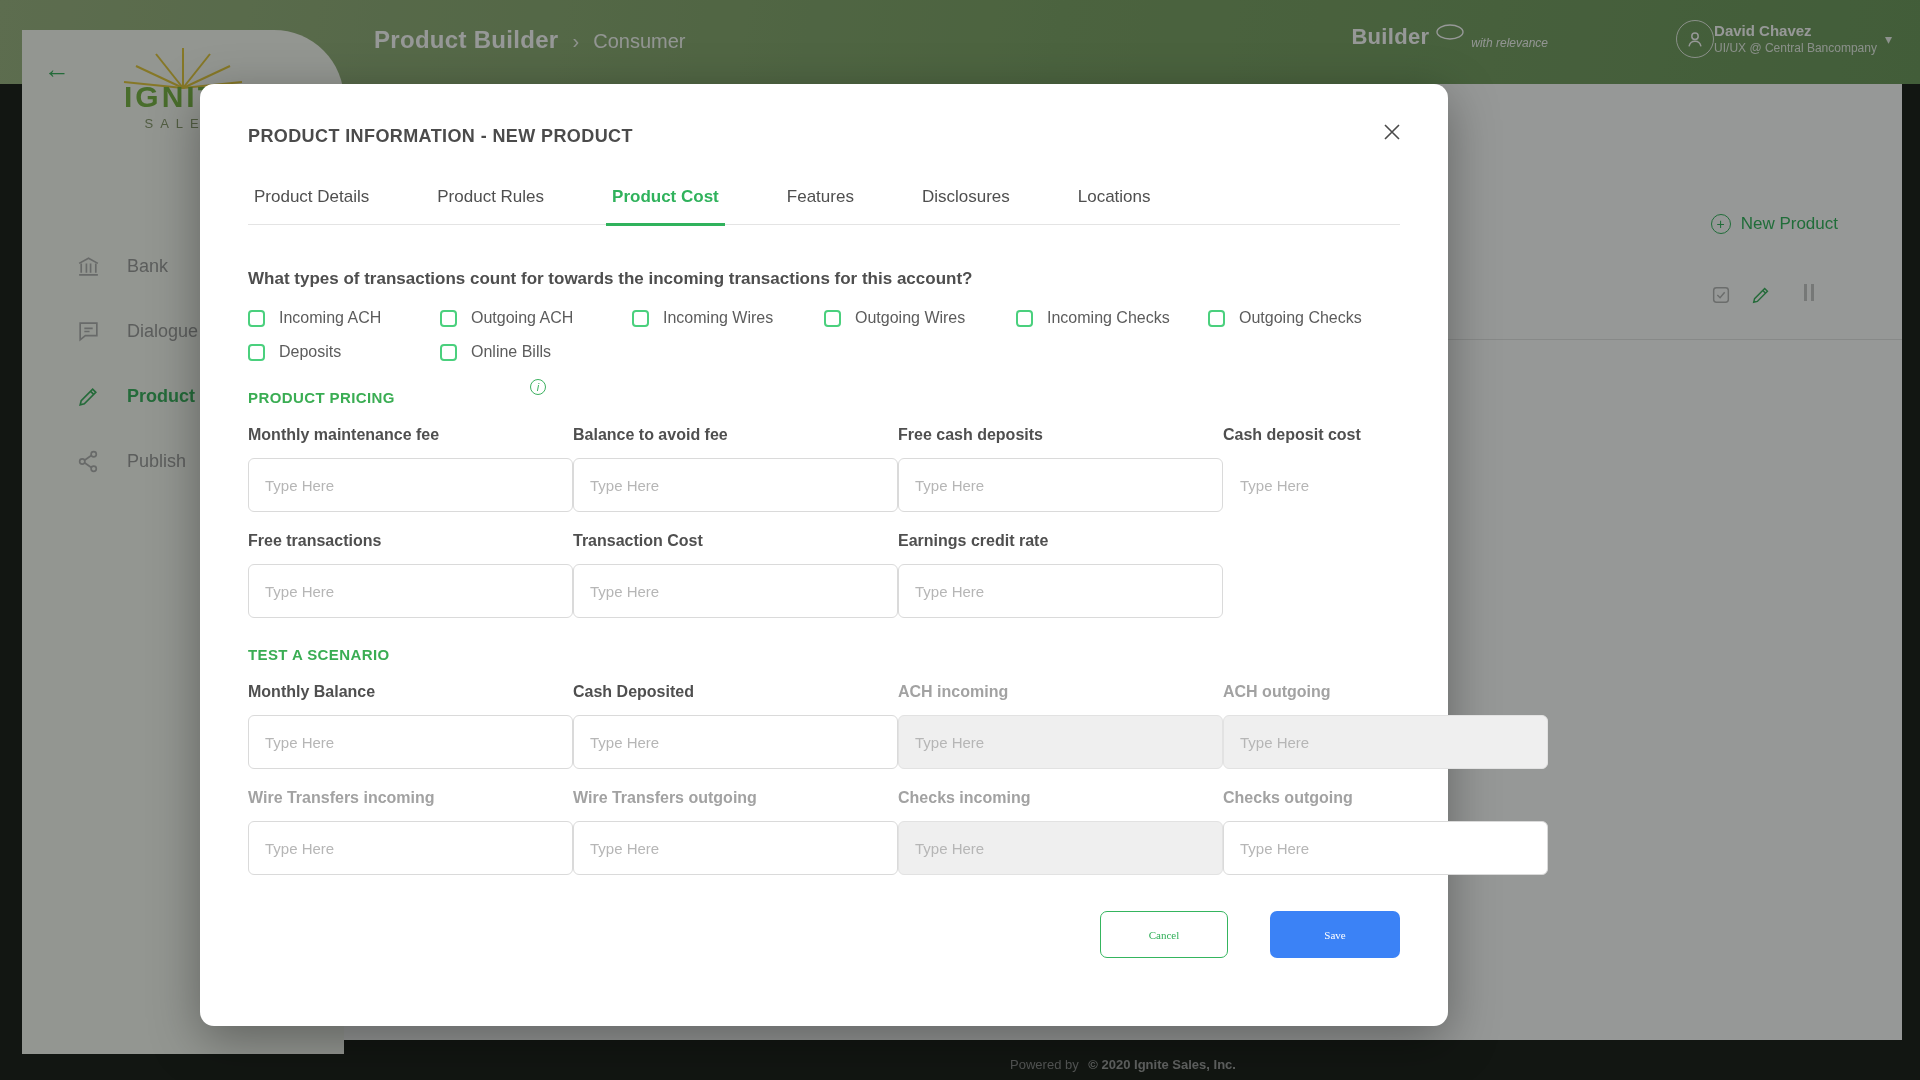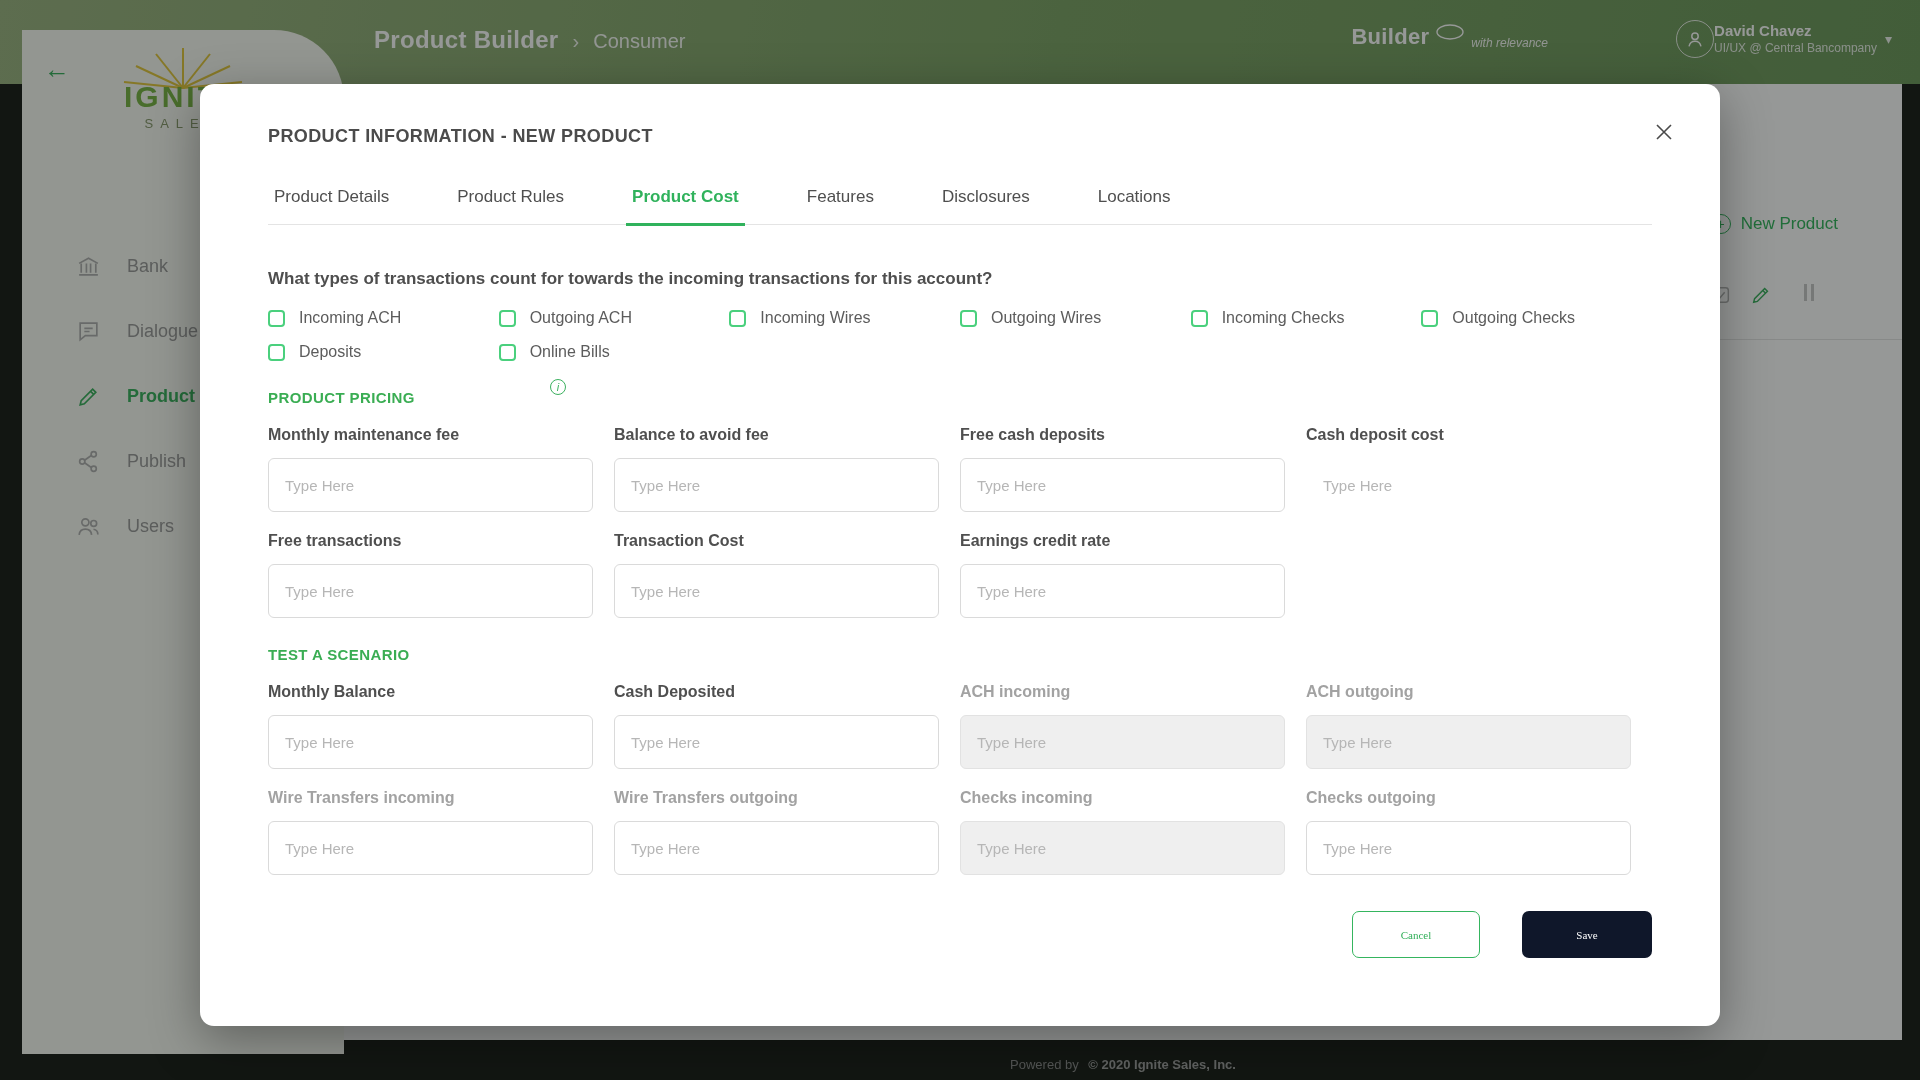--- a/index.html
+++ b/index.html
@@ -60,24 +60,24 @@
   .vbars i { display: block; width: 3px; height: 17px; background: #c9c9c9; }
 
   .app-footer { position: absolute; bottom: 8px; left: 344px; right: 18px; text-align: center; font-size: 13px; color: #8d8d8d; }
   .app-footer b { color: #a3a3a3; margin-left: 6px; }
 
   
   .overlay { position: absolute; inset: 0; background: rgba(5, 10, 6, 0.42); z-index: 1; }
 
   
   .modal {
-    position: absolute; left: 200px; top: 84px; width: 1520px; height: 942px;
+    position: absolute; left: 200px; top: 84px; width: 1248px; height: 942px;
     background: #fff; border-radius: 14px; z-index: 2;
     box-shadow: 0 14px 50px rgba(0,0,0,.35);
-    padding: 42px 68px 0;
+    padding: 42px 48px 0;
   }
   .modal-title { font-size: 18px; font-weight: bold; color: #4b4b4b; letter-spacing: .4px; }
   .modal-close { position: absolute; top: 38px; right: 46px; cursor: pointer; line-height: 0; }
   .modal-close svg { width: 20px; height: 20px; }
 
   .tabs { display: flex; gap: 56px; margin-top: 40px; border-bottom: 1px solid #e4e4e4; }
   .tab { padding: 0 6px 16px; font-size: 17px; color: #4f4f4f; border-bottom: 3px solid transparent; margin-bottom: -2px; cursor: pointer; }
   .tab.active { color: #30b25c; font-weight: bold; border-bottom-color: #30b25c; }
 
   .question { margin-top: 44px; font-size: 17px; font-weight: bold; color: #4e4e4e; }
@@ -102,21 +102,21 @@
     font-family: "Liberation Sans", sans-serif;
   }
   .field input::placeholder { color: #b6b6b6; }
   .field.muted label { color: #a2a2a2; }
   .field input:disabled { background: #efefef; border-color: #e2e2e2; }
   .field.borderless input { border-color: transparent; background: transparent; }
 
   .modal-actions { display: flex; justify-content: flex-end; gap: 42px; margin-top: 36px; }
   .btn { height: 47px; border-radius: 7px; font-size: 11px; cursor: pointer; font-family: Liberation Serif, serif; }
   .btn-cancel { width: 128px; background: #fff; border: 1.5px solid #35b55e; color: #2fae57; }
-  .btn-save { width: 130px; background: #0f172a; border: none; color: #fff; }
+  .btn-save { width: 130px; background: #3b82f6; border: none; color: #fff; }
 </style>
 </head>
 <body>
 
 <div class="app">
 
   <div class="app-header">
     <div class="app-title-wrap">
       <span class="app-title">Product Builder</span>
       <span class="breadcrumb-sep">›</span>
@@ -187,29 +187,20 @@
       </div>
       <div class="nav-item">
         <svg viewBox="0 0 24 24" fill="none" stroke="#b0b0b0" stroke-width="1.6">
           <circle cx="6" cy="12" r="2.5"></circle>
             <circle cx="17" cy="5" r="2.5"></circle>
             <circle cx="17" cy="19" r="2.5"></circle>
           <path d="M8.2 10.8L15 6M8.2 13.2L15 18"></path>
         </svg>
         <span>Publish</span>
       </div>
-      <div class="nav-item">
-        <svg viewBox="0 0 24 24" fill="none" stroke="#b0b0b0" stroke-width="1.6">
-          <circle cx="9" cy="8" r="3.4"></circle>
-            <path d="M3 20c.4-3.6 2.8-5.5 6-5.5s5.6 1.9 6 5.5"></path>
-          <circle cx="17" cy="9" r="2.8"></circle>
-            <path d="M16.8 14.6c2.7.4 4.2 2.3 4.2 5"></path>
-        </svg>
-        <span>Users</span>
-      </div>
     </div>
   </div>
 
   <div class="main-card">
     <div class="card-toolbar">
       <div class="new-product">
         <span class="plus-circle">+</span>
         <span>New Product</span>
       </div>
       <div class="card-icons">

